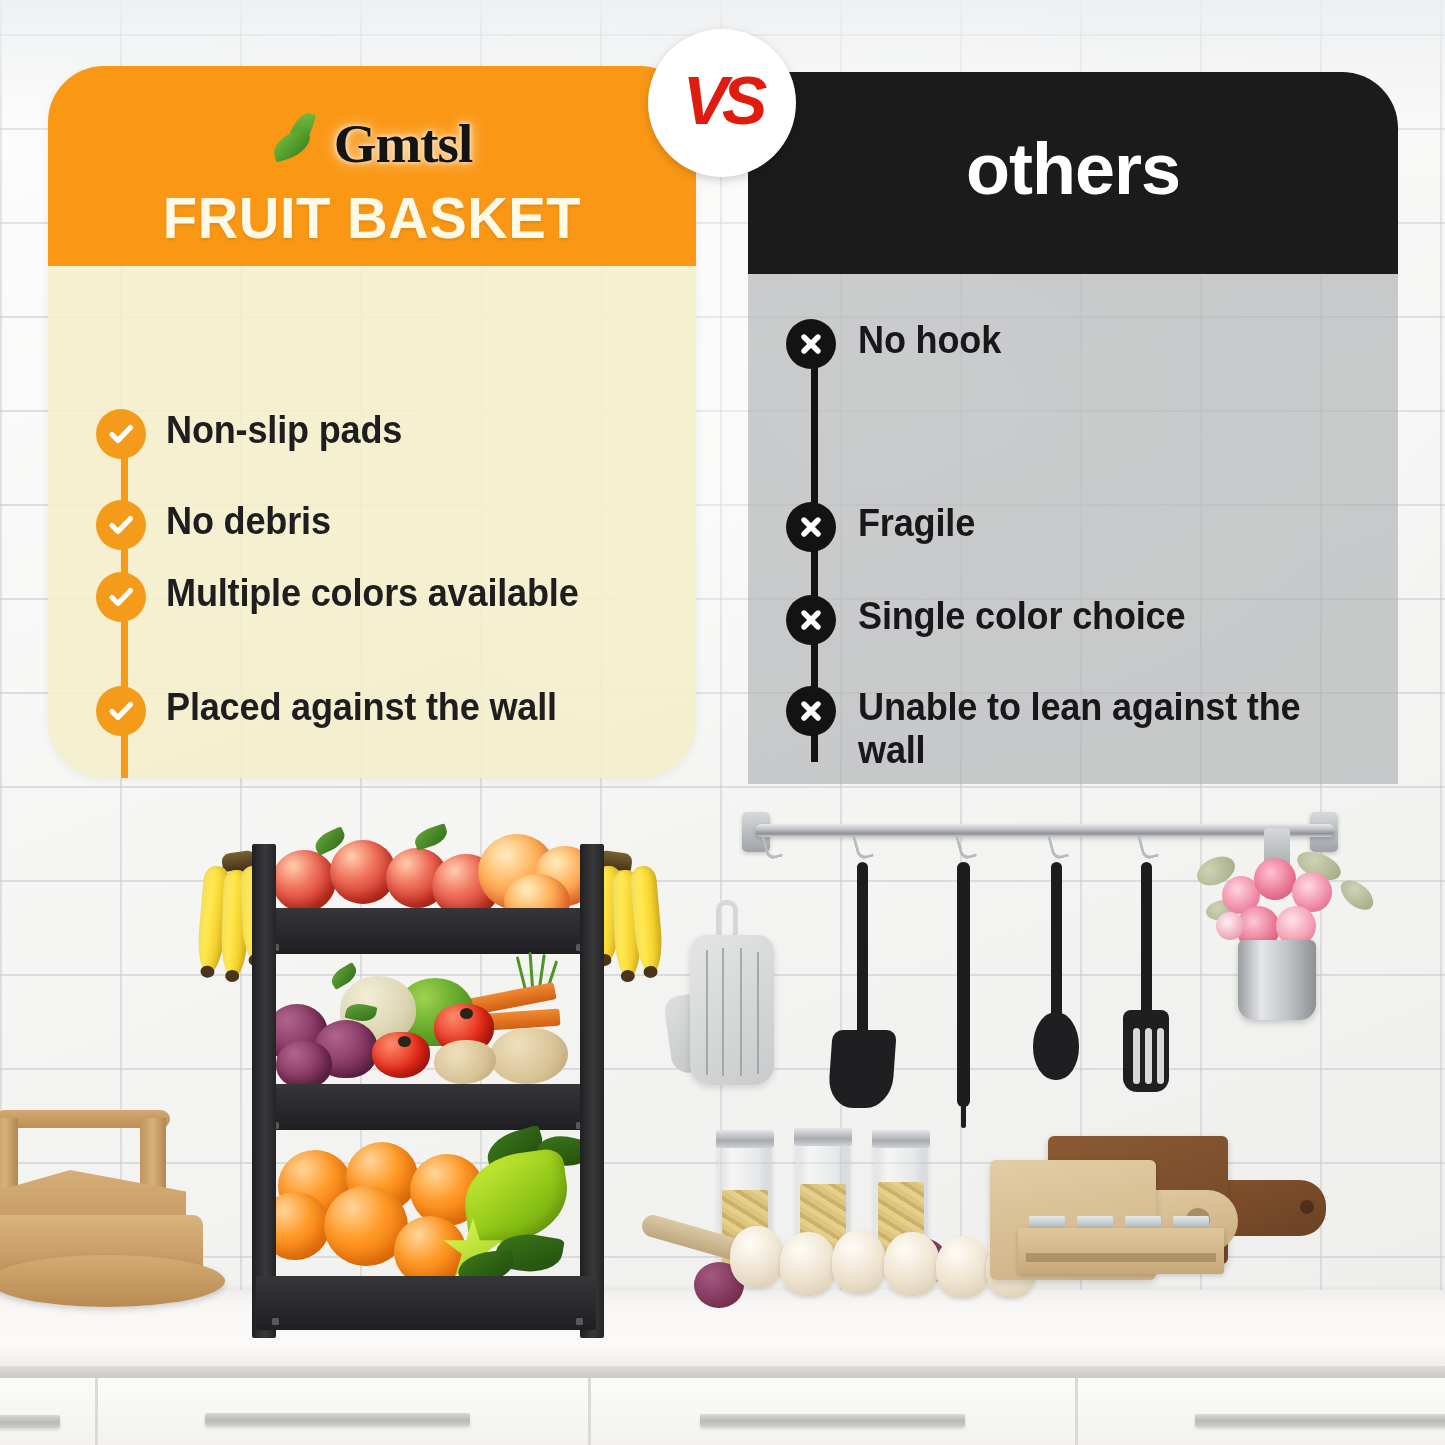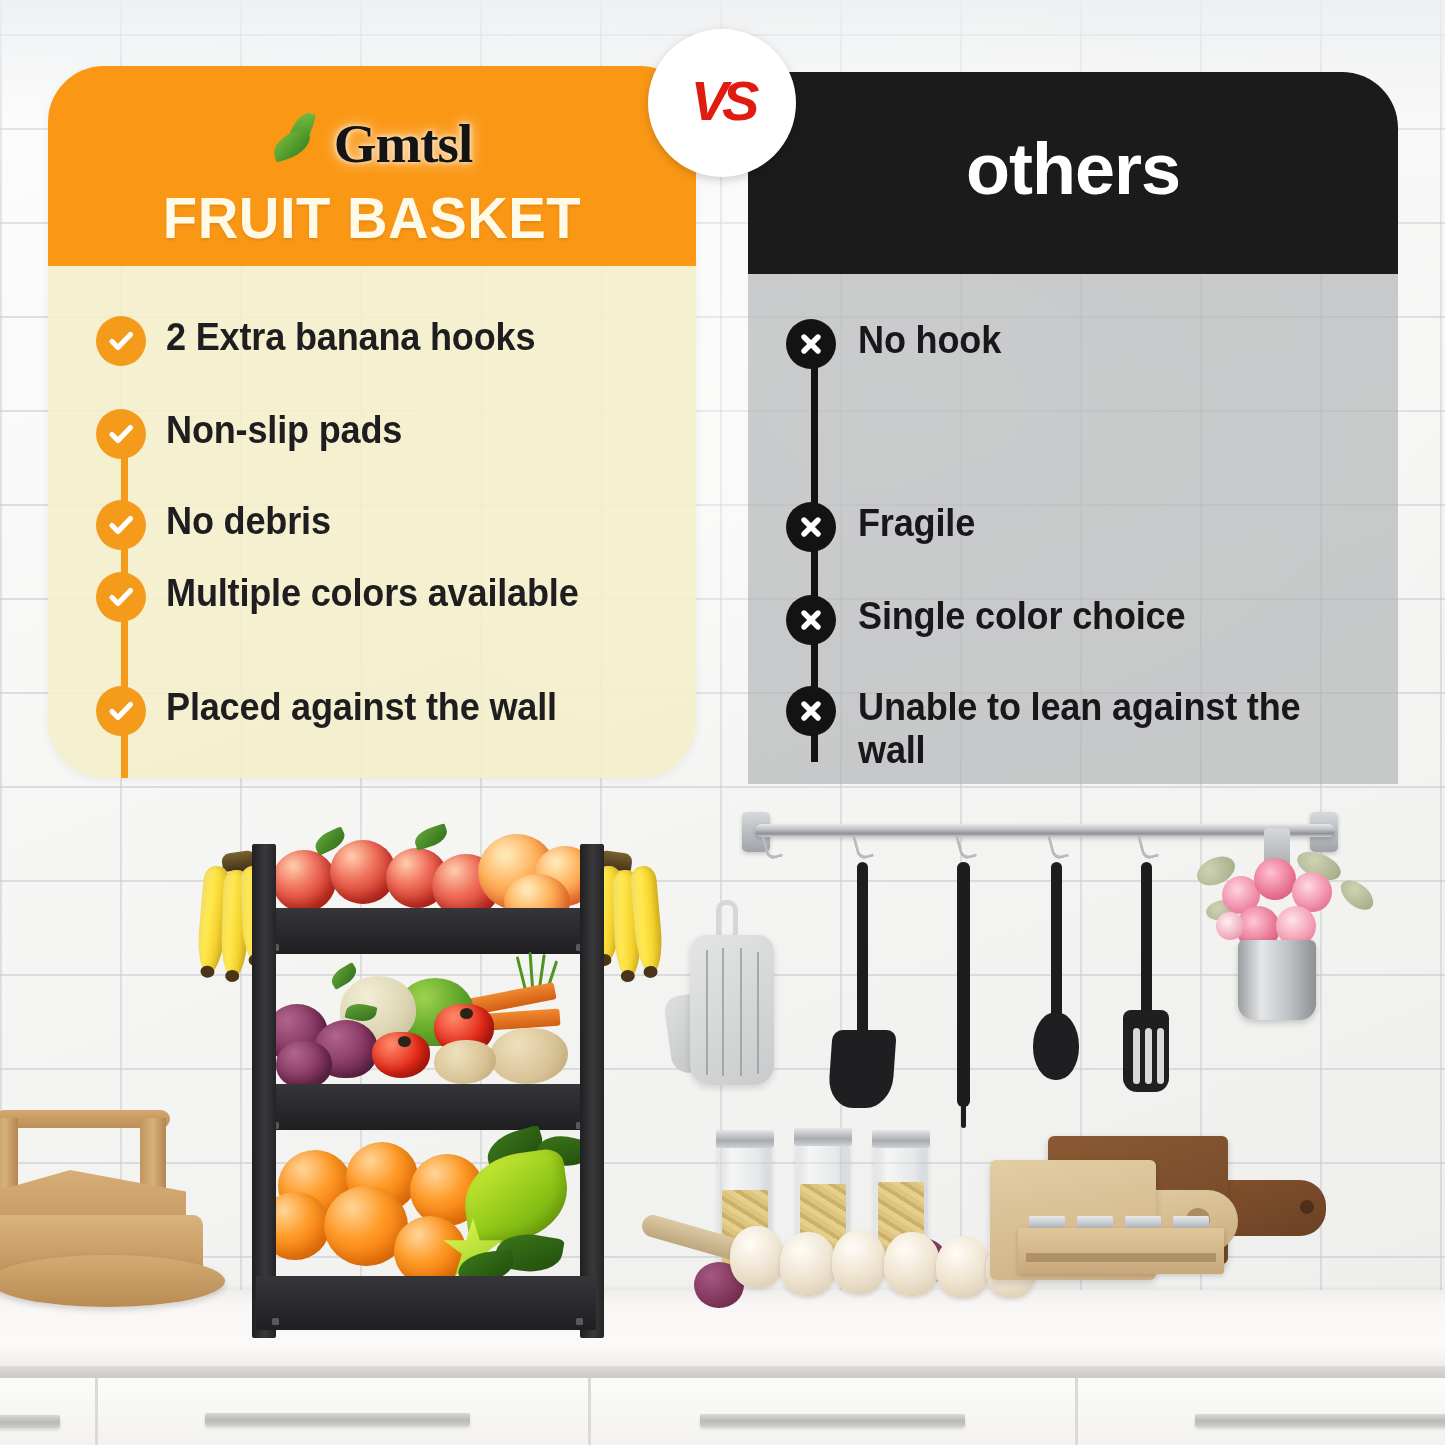--- a/index.html
+++ b/index.html
@@ -394,21 +394,21 @@
 
   .vs-badge {
     position:absolute; left:648px; top:29px; width:148px; height:148px;
     border-radius:50%;
     background:#FFFFFF;
     box-shadow:0 3px 10px rgba(0,0,0,.18);
     display:flex; align-items:center; justify-content:center;
     z-index:9;
   }
   .vs-text {
-    font-size:56px; font-weight:700; font-style:italic;
+    font-size:68px; font-weight:700; font-style:italic;
     color:#E01B10; letter-spacing:-6px;
     font-family:"Liberation Sans", sans-serif;
     transform:translateY(-3px);
   }
 
   
   .flist { position:absolute; left:0; top:0; width:100%; height:100%; }
   .frow { position:absolute; display:flex; align-items:flex-start; }
   .connector { position:absolute; width:7px; }
   .conn-pos { background:#F59B1C; }
@@ -664,28 +664,20 @@
       <i class="brand-leaf" style="left:0px;top:20px;width:40px;height:24px;transform:rotate(-18deg)"></i>
     </span>
     <span class="brand-name">Gmtsl</span>
   </div>
 
   <div class="panel-left-title">FRUIT BASKET</div>
 
   <div class="flist">
     <div class="connector conn-pos" style="left:73px;top:355px;height:385px"></div>
 
-    <div class="frow" style="left:48px;top:250px;width:570px">
-      <span class="mark mark-pos">
-        <svg width="30" height="30" viewBox="0 0 30 30">
-            <path d="M6 15.5 L12 21.5 L24.5 8.5" stroke="#fff" stroke-width="5.2" fill="none" stroke-linecap="round" stroke-linejoin="round"></path>
-          </svg>
-      </span>
-      <span class="ftext" style="margin-left:20px">2 Extra banana hooks</span>
-    </div>
 
     <div class="frow" style="left:48px;top:434px;width:570px">
       <span class="mark mark-pos">
         <svg width="30" height="30" viewBox="0 0 30 30">
             <path d="M6 15.5 L12 21.5 L24.5 8.5" stroke="#fff" stroke-width="5.2" fill="none" stroke-linecap="round" stroke-linejoin="round"></path>
           </svg>
       </span>
       <span class="ftext" style="margin-left:20px">No debris</span>
     </div>
 

